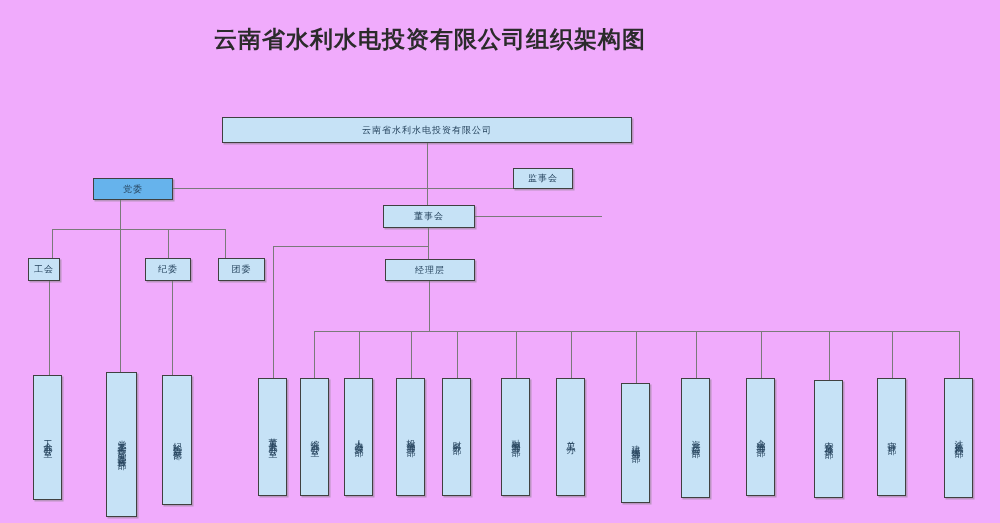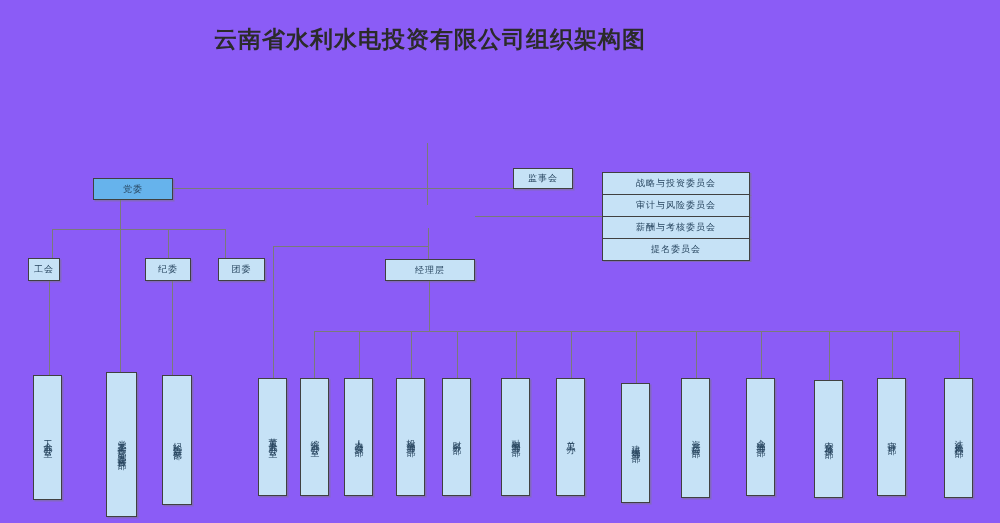--- a/index.html
+++ b/index.html
@@ -1,17 +1,17 @@
 <!DOCTYPE html>
 <html style="--box-fill: #c6e2f6; --party-fill: #66b3ec; --border: #404040; --line: #7a7a7a;"><head>
 <meta charset="utf-8">
 <style>
   html,body{margin:0;padding:0;background:#ffffff;}
   #canvas{
-    position:relative;width:1000px;height:523px;background:#8b5cf6;
+    position:relative;width:1000px;height:523px;background:#f0abfc;
     font-family:"Liberation Sans",sans-serif;overflow:hidden;
   }
   .title{
     position:absolute;left:100px;top:24px;width:660px;text-align:center;
     font-size:23px;font-weight:bold;color:#2b2b2b;letter-spacing:1px;
   }
   .box{
     position:absolute;box-sizing:border-box;
     background:var(--box-fill,#c6e2f6);
     border:1px solid var(--border,#404040);
@@ -67,32 +67,28 @@
   <div class="vline" style="left:457px;top:331px;height:47px"></div>
   <div class="vline" style="left:516px;top:331px;height:47px"></div>
   <div class="vline" style="left:571px;top:331px;height:47px"></div>
   <div class="vline" style="left:636px;top:331px;height:52px"></div>
   <div class="vline" style="left:696px;top:331px;height:47px"></div>
   <div class="vline" style="left:761px;top:331px;height:47px"></div>
   <div class="vline" style="left:829px;top:331px;height:49px"></div>
   <div class="vline" style="left:892px;top:331px;height:47px"></div>
   <div class="vline" style="left:959px;top:331px;height:47px"></div>
 
+  <div class="box" style="left:222px;top:117px;width:410px;height:26px">云南省水利水电投资有限公司</div>
 
   <div class="box party" style="left:93px;top:178px;width:80px;height:22px">党委</div>
 
   <div class="box" style="left:513px;top:168px;width:60px;height:21px">监事会</div>
 
+  <div class="box" style="left:383px;top:205px;width:92px;height:23px">董事会</div>
 
-  <div class="stack">
-    <div class="row">战略与投资委员会</div>
-    <div class="row">审计与风险委员会</div>
-    <div class="row">薪酬与考核委员会</div>
-    <div class="row">提名委员会</div>
-  </div>
 
   <div class="box" style="left:385px;top:259px;width:90px;height:22px">经理层</div>
 
   <div class="box" style="left:28px;top:258px;width:32px;height:23px">工会</div>
   <div class="box" style="left:145px;top:258px;width:46px;height:23px">纪委</div>
   <div class="box" style="left:218px;top:258px;width:47px;height:23px">团委</div>
 
   <div class="box vbox" style="left:33px;top:375px;width:29px;height:125px">工会办公室</div>
   <div class="box vbox" style="left:106px;top:372px;width:31px;height:145px">党委工作部（党委宣传部）</div>
   <div class="box vbox" style="left:162px;top:375px;width:30px;height:130px">纪检监察部</div>

